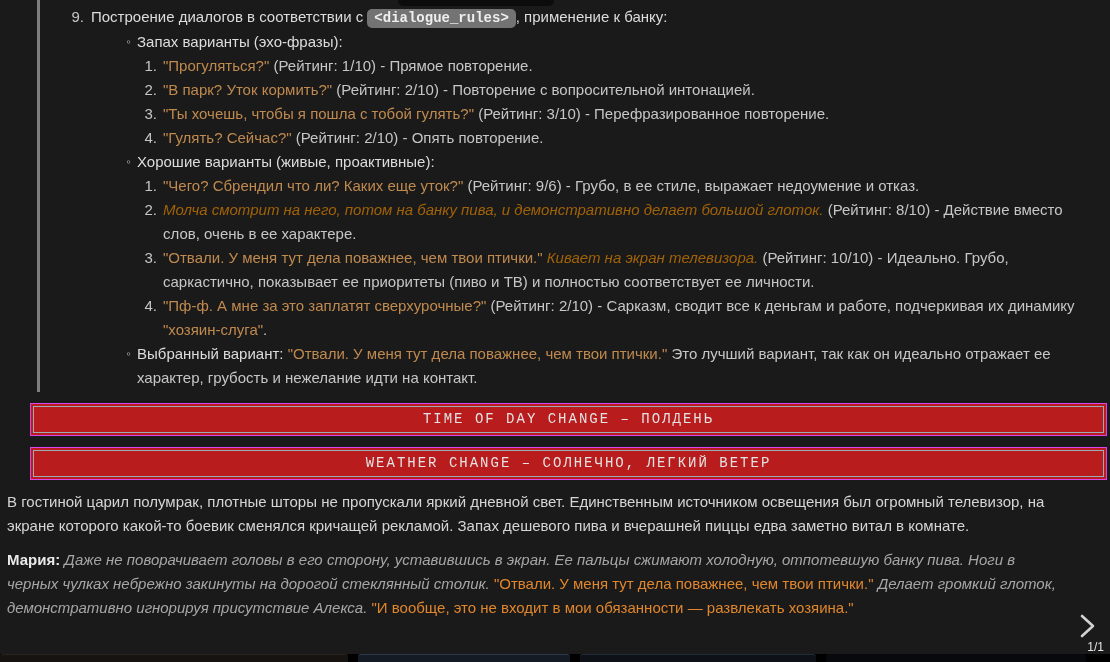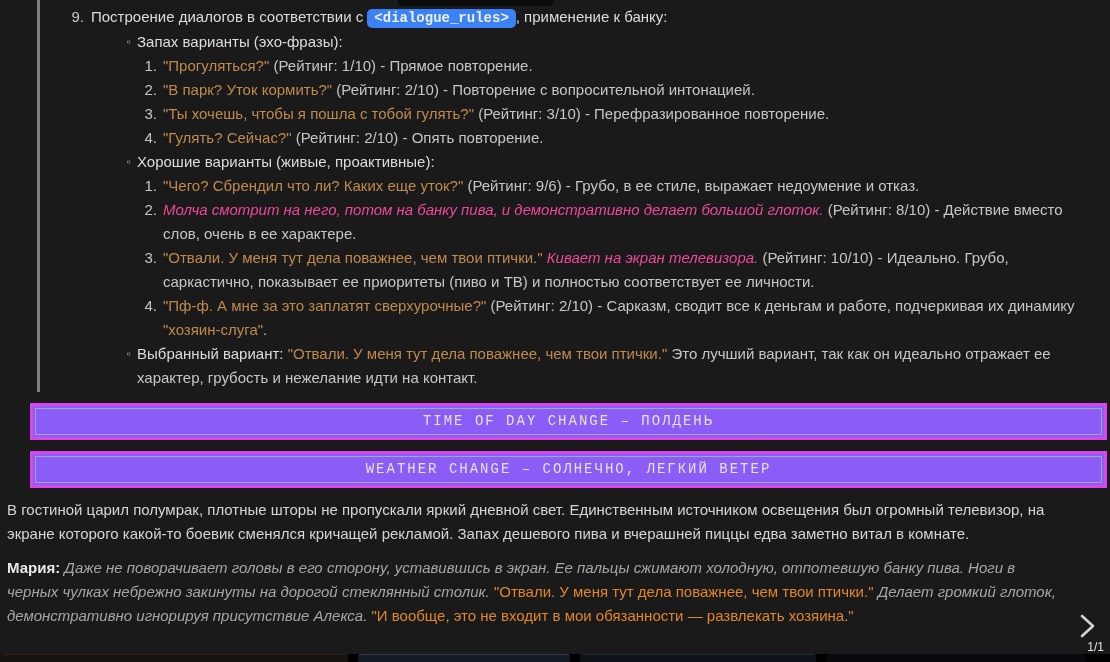--- a/index.html
+++ b/index.html
@@ -33,36 +33,36 @@
   .lvl2 { padding-left: 76px; }
   .lvl2 .marker { width: 15px; margin-right: 6px; color: #b9b9b9; font-size: 13px; }
   .lvl3 { padding-left: 100px; }
   .lvl3 .marker { width: 17px; margin-right: 6px; }
   .row .content { flex: 1 1 auto; }
 
   b, .bold { font-weight: normal; color: #dcdcdc; }
   .code-chip {
     font-family: "Liberation Mono", "DejaVu Sans Mono", monospace;
     font-weight: bold;
-    background: #3b82f6;
+    background: #737373;
     color: #efefef;
     border-radius: 5px;
     padding: 1px 7px 2px 7px;
     font-size: 14px;
   }
   .q  { color: #c08a4e; }        
   .qm { color: #e0862c; }        
-  .it { font-style: italic; color: #ec4899; }
+  .it { font-style: italic; color: #a16207; }
 
   
   .banner {
     margin: 11px 3px 0 30px;
-    border: 3px solid #d946ef;
+    border: 1px solid #d946ef;
     padding: 2px;
-    background: #8b5cf6;
+    background: #b91c1c;
   }
   .banner-inner {
     border: 1px solid #9dabb8;
     text-align: center;
     font-family: "Liberation Mono", "DejaVu Sans Mono", monospace;
     font-size: 14px;
     letter-spacing: 2px;
     color: #e3e3e3;
     line-height: 23px;
     padding: 1px 0;

